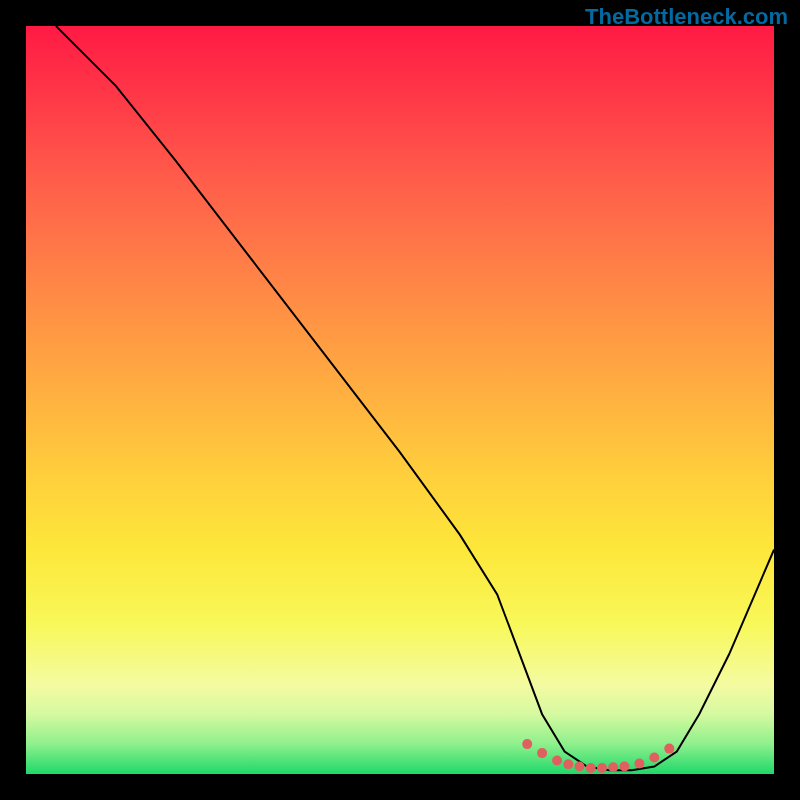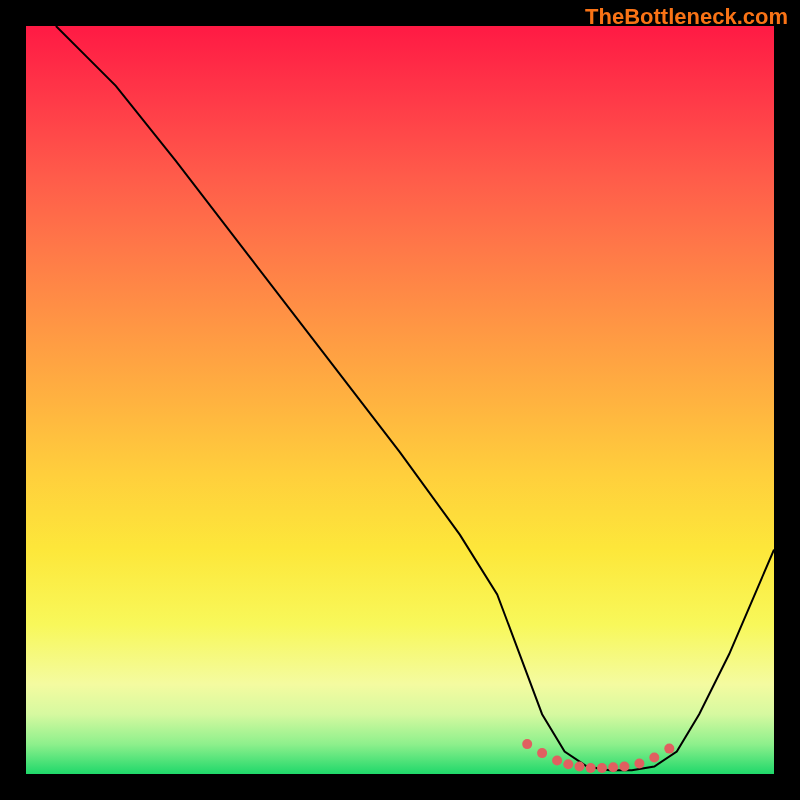--- a/index.html
+++ b/index.html
@@ -7,21 +7,21 @@
     width: 800px;
     height: 800px;
     background: #000;
     position: relative;
     font-family: Arial, sans-serif;
   }
   .watermark {
     position: absolute;
     top: 4px;
     right: 12px;
-    color: #f97316;
+    color: #0369a1;
     font-size: 22px;
     font-weight: bold;
     z-index: 10;
   }
   .plot-area {
     position: absolute;
     top: 26px;
     left: 26px;
     width: 748px;
     height: 748px;

